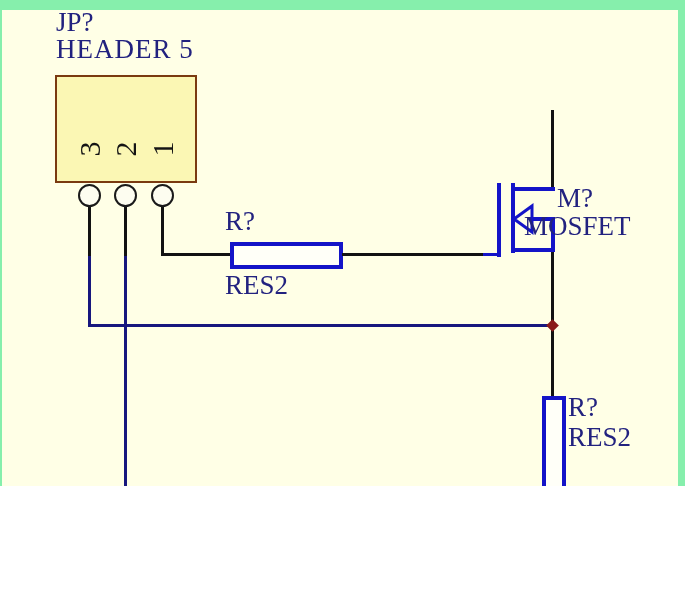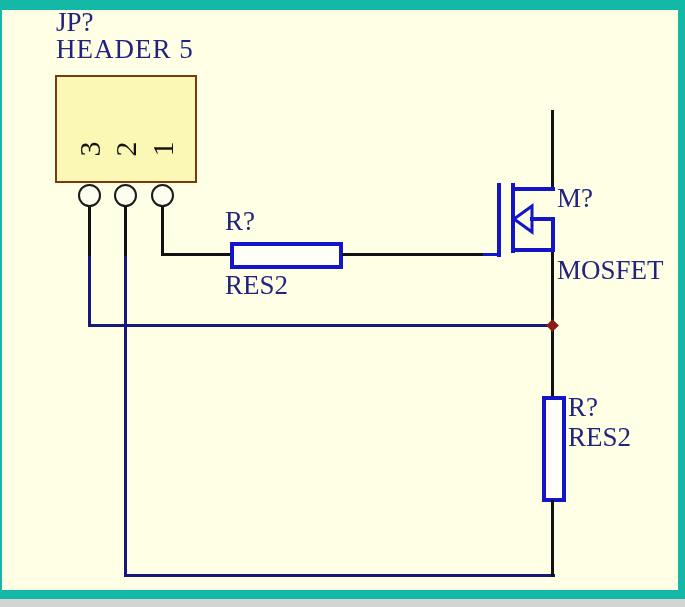--- a/index.html
+++ b/index.html
@@ -1,17 +1,17 @@
 <!DOCTYPE html>
 <html style="--paper: #ffffe6; --page-margin: #ffffff; --taskbar: #d4d4d4; --part-fill: #fbf7b4; --part-border: #7a3a10; --part-blue: #1414c8; --wire: #17177e; --pin-black: #121212; --text: #22227f; --junction: #8b1a1a;"><head>
 <meta charset="utf-8">
 <style>
   html,body{margin:0;padding:0;}
   .sheet{
-    position:relative;width:685px;height:607px;background:#14b8a6;
+    position:relative;width:685px;height:486px;background:#86efac;
     overflow:hidden;font-family:"Liberation Serif","DejaVu Serif",serif;
   }
   .paper{position:absolute;left:2px;top:10px;width:676px;height:580px;background:var(--paper,#ffffe6);}
   .taskbar{position:absolute;left:0;top:599px;width:685px;height:8px;background:var(--taskbar,#d4d4d4);}
   .lbl{position:absolute;color:var(--text,#22227f);font-size:27px;line-height:1.02;white-space:nowrap;}
   .wire{position:absolute;background:var(--wire,#17177e);}
   .blk{position:absolute;background:var(--pin-black,#121212);}
   .blue{position:absolute;background:var(--part-blue,#1414c8);}
   .part-box{
     position:absolute;left:55px;top:75px;width:138px;height:104px;
@@ -80,21 +80,21 @@
   <div class="blue" style="left:513px;top:187px;width:42px;height:4px;"></div>
   <div class="blue" style="left:530px;top:217px;width:25px;height:4px;"></div>
   <div class="blue" style="left:513px;top:248px;width:42px;height:4px;"></div>
   <div class="blue" style="left:551px;top:217px;width:4px;height:35px;"></div>
 
   <svg style="left:510px;top:202px;" width="26" height="34" viewBox="0 0 26 34">
     <polygon points="4,17 22,4 22,30" fill="none" stroke="#1414c8" stroke-width="3"></polygon>
   </svg>
 
   <div class="lbl" style="left:557px;top:185px;">M?</div>
-  <div class="lbl" style="left:557px;top:213px;margin-top:44px;">MOSFET</div>
+  <div class="lbl" style="left:524px;top:213px;">MOSFET</div>
 
   <div class="junction"></div>
 
   <div class="res-body" style="left:542px;top:396px;width:24px;height:106px;"></div>
   <div class="lbl" style="left:568px;top:394px;">R?</div>
   <div class="lbl" style="left:568px;top:424px;">RES2</div>
 
   <div class="blk" style="left:551px;top:500px;width:3px;height:77px;"></div>
 </div>
 

